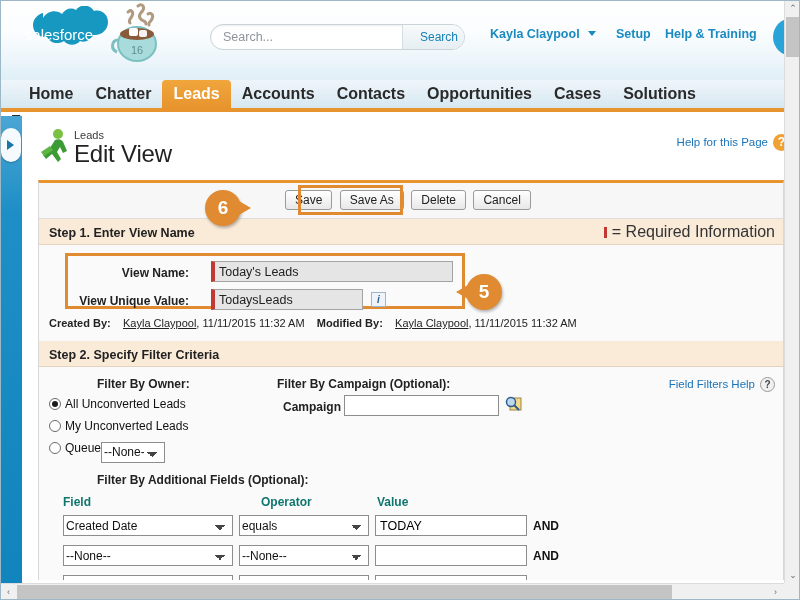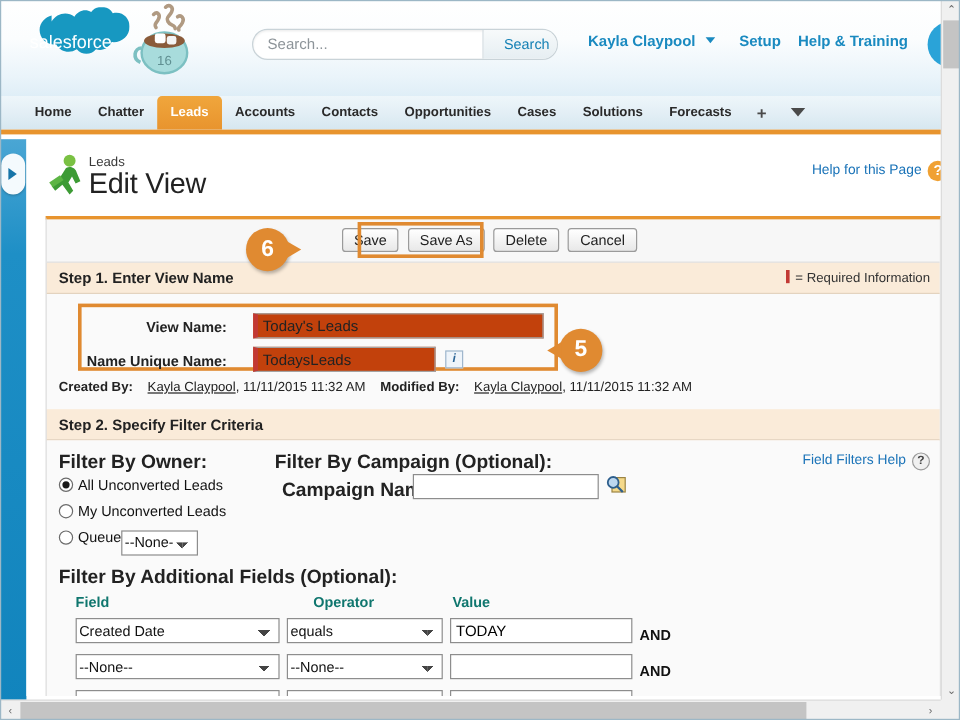--- a/index.html
+++ b/index.html
@@ -103,21 +103,21 @@
     background: linear-gradient(to bottom, #eef6fa 0%, #e2eef5 55%, #d6e7f0 100%);
     border-bottom: 4px solid #e8942e;
   }
   .tab {
     position: relative;
     float: left;
     height: 28px;
     line-height: 28px;
     padding: 0 11px;
     margin-top: 0px;
-    font-size: 11px;
+    font-size: 16px;
     font-weight: bold;
     color: #2a2a2a;
     cursor: pointer;
     white-space: nowrap;
     text-align: center;
   }
   .tab:first-child { margin-left: 18px; }
   .tab.active {
     background: linear-gradient(to bottom, #f0a63c 0%, #e8942e 100%);
     color: #ffffff;
@@ -256,21 +256,21 @@
     position: relative;
   }
   .step-head .st-label {
     margin-left: 10px;
     font-size: 12.5px;
     font-weight: bold;
     color: #222;
   }
   .req-note {
     position: absolute; right: 8px; top: 0;
-    font-size: 11px;
+    font-size: 16px;
     color: #333;
     line-height: 26px;
   }
   .req-bar {
     display: inline-block;
     width: 3px; height: 11px;
     background: #c23934;
     vertical-align: -1px;
     margin-right: 5px;
   }
@@ -293,21 +293,21 @@
     width: 150px;
     text-align: right;
     font-size: 12px;
     font-weight: bold;
     color: #222;
   }
   .finput {
     position: absolute; left: 172px;
     border: 1px solid #a3a3a3;
     border-left: 4px solid #c23934;
-    background: #c2410c;
+    background: #e5e5e5;
     height: 21px;
     font-size: 12.5px;
     padding: 1px 4px;
     color: #222;
     outline: none;
     font-family: "Liberation Sans", sans-serif;
   }
   .info-i {
     position: absolute; left: 332px; top: 3px;
     width: 15px; height: 15px;
@@ -331,24 +331,25 @@
   .meta-line b { font-weight: bold; }
   .meta-line a {
     color: #222;
     text-decoration: underline;
   }
 
   
   .s2-body { position: relative; background: #fafafa; }
   .s2-lbl {
     position: absolute;
-    font-size: 16px;
+    font-size: 12px;
     font-weight: bold;
     color: #222;
     white-space: nowrap;
+    margin-left: 48px;
   }
   .radio-row {
     position: absolute;
     font-size: 12px;
     color: #111;
     white-space: nowrap;
   }
   .radio {
     display: inline-block;
     width: 12px; height: 12px;
@@ -441,21 +442,21 @@
     font-family: "Liberation Sans", sans-serif;
   }
   .and-lbl {
     font-size: 12px;
     color: #111;
     font-weight: bold;
   }
   .frow {
     position: absolute;
     display: flex;
-    align-items: flex-end;
+    align-items: center;
     gap: 6px;
   }
 
   
   .vscroll {
     position: absolute; right: 0; top: 0;
     width: 16px; height: 600px;
     background: #f0f0f0;
     border-left: 1px solid #dcdcdc;
   }
@@ -641,21 +642,21 @@
 
       <div class="step-body" style="height:96px;">
         <div class="namebox"></div>
 
         <div class="fieldrow" style="top:0;position:absolute;left:0;width:100%;margin-top:16px;">
           <div class="flabel">View Name:</div>
           <input class="finput" style="width: 242px;" value="Today's Leads">
         </div>
 
         <div class="fieldrow" style="position:absolute;left:0;width:100%;margin-top:44px;">
-          <div class="flabel">Name Unique Name:</div>
+          <div class="flabel">View Unique Value:</div>
           <input class="finput" style="width: 152px;" value="TodaysLeads">
           <div class="info-i">i</div>
         </div>
 
         <div class="meta-line" style="top:72px;">
           <b>Created By:</b>&nbsp;&nbsp;&nbsp;
           <a>Kayla Claypool</a><span>, 11/11/2015 11:32 AM</span>&nbsp;&nbsp;&nbsp;
           <b>Modified By:</b>&nbsp;&nbsp;&nbsp;
           <a>Kayla Claypool</a><span>, 11/11/2015 11:32 AM</span>
         </div>

